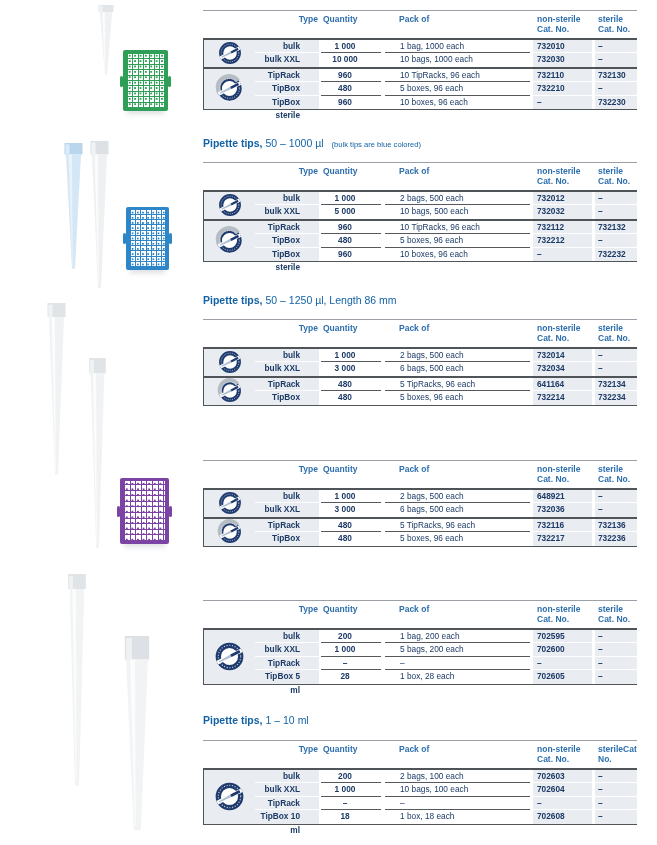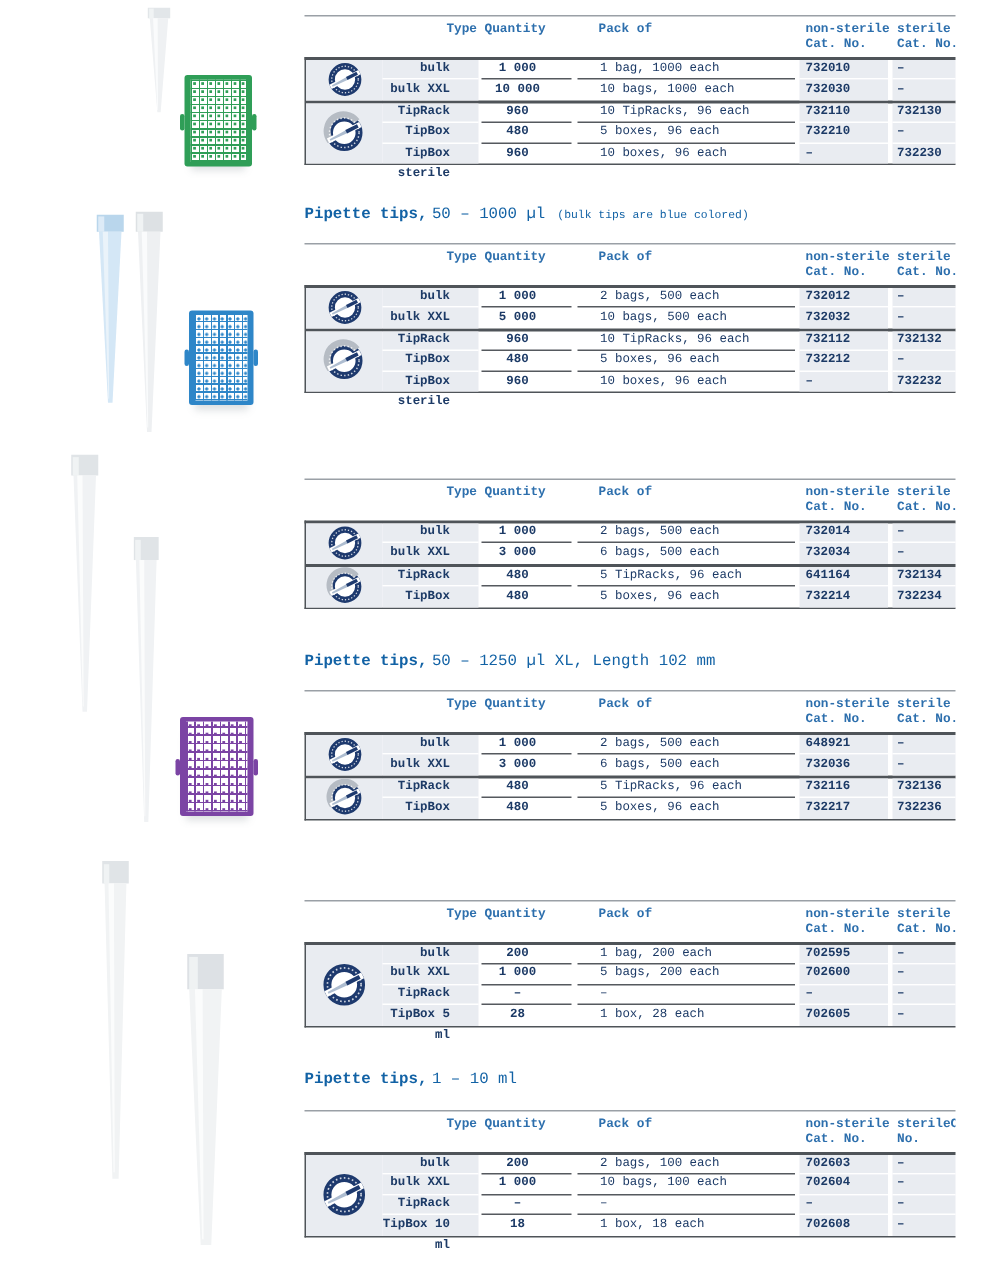--- a/index.html
+++ b/index.html
@@ -1,17 +1,17 @@
 <!DOCTYPE html>
 <html style="--title_blue: #1262a5; --header_blue: #2d6fad; --body_navy: #1c3a66; --band_gray: #e9ecf1; --rule_dark: #4f5459; --rule_light: #9aa0a6; --seal_navy: #1e3a6e; --seal_silver: #b6bcc4; --rack_green: #2f9e57; --rack_blue: #2e86c8; --rack_purple: #7b44a4; --tip_blue: #cfe3f2;"><head>
 <meta charset="utf-8">
 <style>
   html,body{margin:0;padding:0;background:#fff;}
   .page{position:relative;width:637px;height:845px;background:#fff;overflow:hidden;
-        font-family:Liberation Mono, monospace;color:var(--body_navy,#1c3a66);}
+        font-family:Liberation Sans, sans-serif;color:var(--body_navy,#1c3a66);}
   
   .tbl{position:absolute;left:203px;width:454px;}
   .ttl{position:absolute;left:203px;width:454px;font-size:10.5px;color:var(--title_blue,#1262a5);white-space:nowrap;}
   .ttl .pfx{font-weight:700;}
   .ttl .rst{font-weight:500;margin-left:3px;}
   .ttl .note{font-weight:400;font-size:7.6px;margin-left:8px;}
   .thead{display:grid;grid-template-columns:52px 66px 64px 148px 62px 62px;height:27px;
          border-top:1px solid var(--rule_light,#9aa0a6);
          font-size:8.5px;font-weight:700;color:var(--header_blue,#2d6fad);}
   .thead div{padding-top:4px;line-height:9.5px;}
@@ -250,20 +250,23 @@
         <div class="sc sep">–</div>
         <div class="tc">TipBox sterile</div>
         <div class="qc">960</div>
         <div class="pc">10 boxes, 96 each</div>
         <div class="nc">–</div>
         <div class="sc">732232</div>
       </div>
     </div>
   </div>
 
+  <div class="ttl" style="top:294px">
+    <span class="pfx">Pipette tips,</span><span class="rst">50 – 1250 µl, Length 86 mm</span>
+  </div>
   <div class="tbl" style="top:319px">
     <div class="thead">
       <div class="h-type">Type</div>
       <div class="h-qty">Quantity</div>
       <div class="h-pack">Pack of</div>
       <div class="h-ns">
           <span>non-sterile</span>
           <span>Cat. No.</span>
         </div>
       <div class="h-st">
@@ -302,23 +305,20 @@
         <div class="sc sep">732134</div>
         <div class="tc">TipBox</div>
         <div class="qc">480</div>
         <div class="pc">5 boxes, 96 each</div>
         <div class="nc">732214</div>
         <div class="sc">732234</div>
       </div>
     </div>
   </div>
 
-  <div class="ttl" style="top:435px">
-    <span class="pfx">Pipette tips,</span><span class="rst">50 – 1250 µl XL, Length 102 mm</span>
-  </div>
   <div class="tbl" style="top:460px">
     <div class="thead">
       <div class="h-type">Type</div>
       <div class="h-qty">Quantity</div>
       <div class="h-pack">Pack of</div>
       <div class="h-ns">
           <span>non-sterile</span>
           <span>Cat. No.</span>
         </div>
       <div class="h-st">

